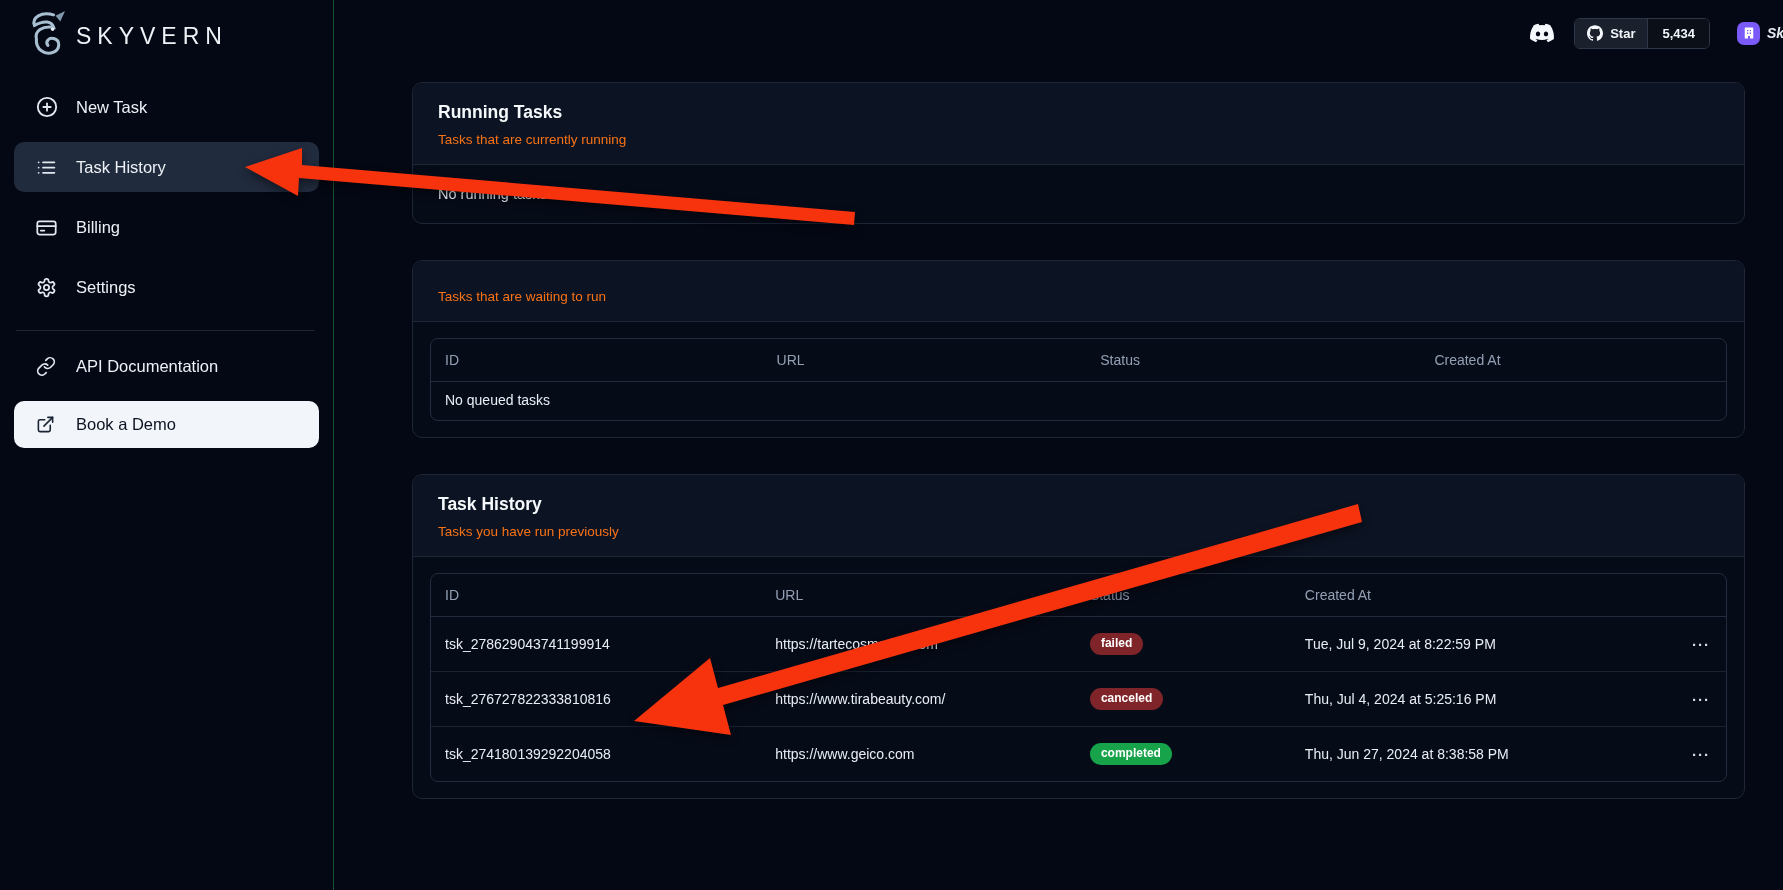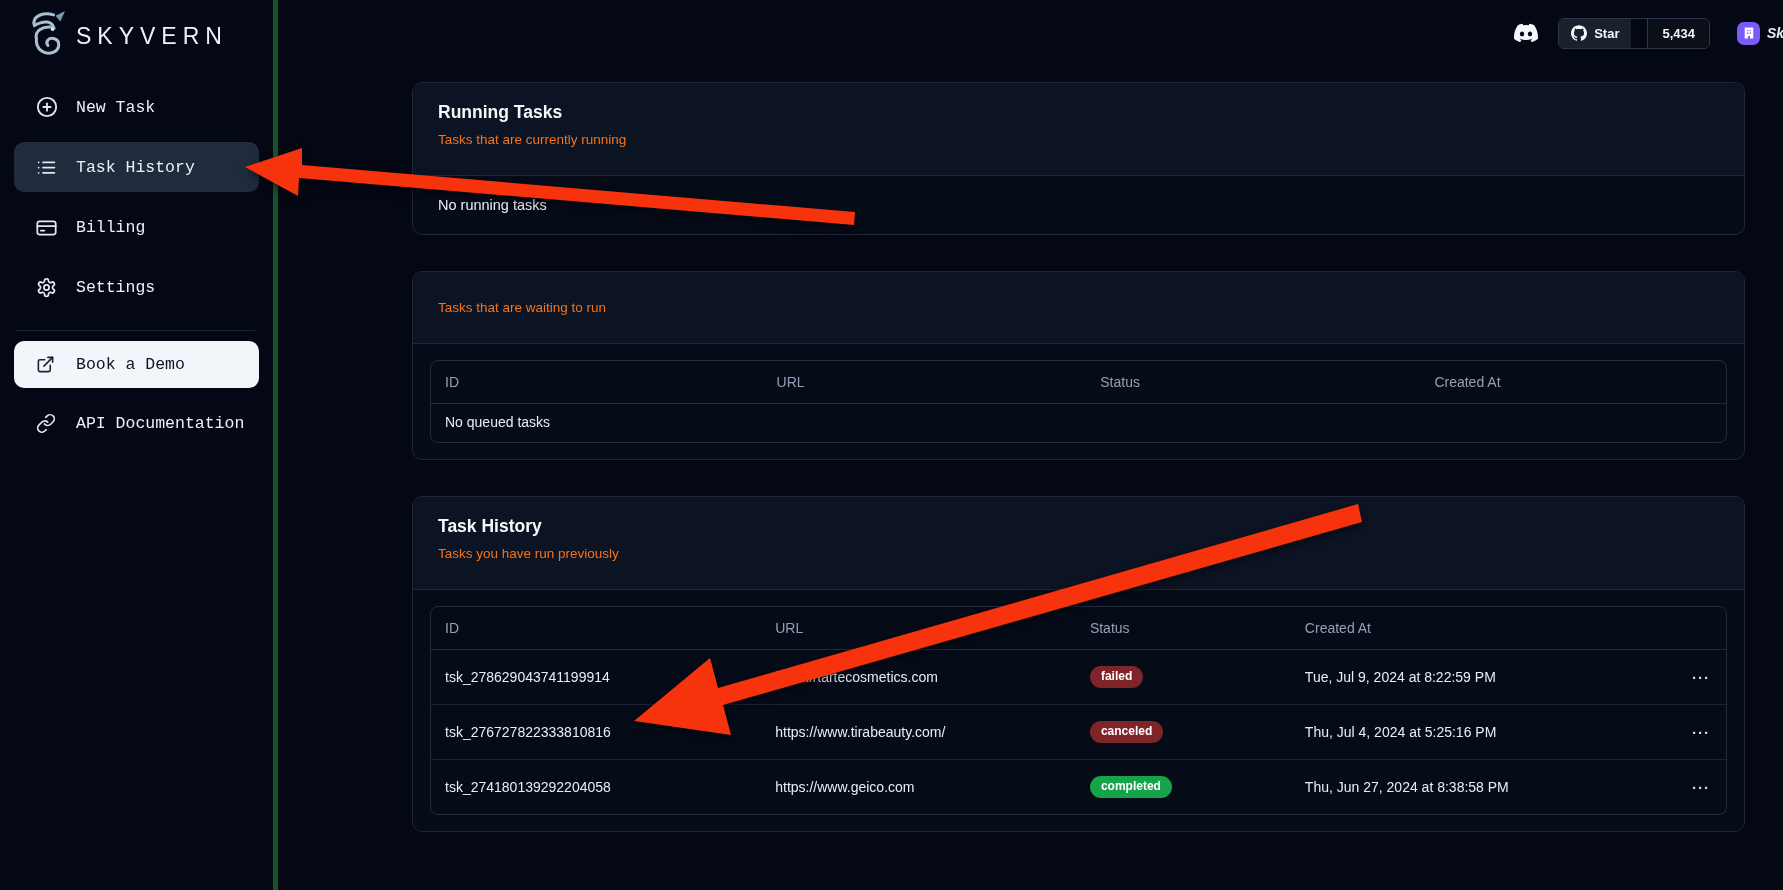--- a/index.html
+++ b/index.html
@@ -5,61 +5,61 @@
   * { margin:0; padding:0; box-sizing:border-box; }
   html,body { width:1783px; height:890px; }
   body {
     position:relative; overflow:hidden;
     background:#040814; color:#eef2f7;
     font-family:"Liberation Sans", sans-serif;
   }
 
   
   .sidebar {
-    position:absolute; left:0; top:0; width:278px; height:100%;
-    border-right:5px solid #14532d; background:#04091600;
+    position:absolute; left:0; top:0; width:334px; height:100%;
+    border-right:1px solid #14532d; background:#04091600;
   }
   .logo { display:flex; align-items:center; gap:10px; padding:8px 0 0 24px; height:64px; }
   .brand-name { font-size:23px; letter-spacing:6px; font-weight:500; color:#eef2f7; }
-  .nav { margin-top:18px;font-family:Liberation Mono, monospace; }
+  .nav { margin-top:18px; }
   .nav-item {
     display:flex; align-items:center; gap:18px;
     height:50px; margin:10px 14px 0; padding-left:22px;
     border-radius:10px; font-size:16.5px; color:#edf1f6; cursor:pointer;
   }
   .nav-item.active { background:#212b3e; }
   .nav-item.light { background:#f2f5f9; color:#0c1322; font-weight:500; height:47px; }
   .nav-item .ic { width:22px; height:22px; flex:0 0 auto; display:flex; align-items:center; }
   .nav-divider { border:none; border-top:1px solid #1c2536; margin:18px 18px 8px 16px; }
 
   
   .main { position:absolute; left:278px; top:0; right:0; height:100%; padding:82px 38px 0 134px; }
   .topbar {
     position:absolute; top:0; left:0; right:0; height:66px;
     display:flex; align-items:center; justify-content:flex-end;
   }
   .discord { margin-right:17px; display:flex; }
   .gh-btn {
     display:flex; align-items:stretch; height:31px; margin-right:27px;
     border:1px solid #2e3749; border-radius:6px; overflow:hidden;
-    font-size:13px; font-weight:700; color:#f1f5f9; cursor:pointer;gap:16px;
+    font-size:13px; font-weight:700; color:#f1f5f9; cursor:pointer;
   }
   .gh-star { display:flex; align-items:center; gap:7px; padding:0 12px; background:#1a202c; }
   .gh-count { display:flex; align-items:center; padding:0 14px; background:#0b0f17; border-left:1px solid #2e3749; }
   .avatar {
     width:23px; height:23px; border-radius:7px; background:#7a5af8; margin-right:7px;
     display:flex; align-items:center; justify-content:center; cursor:pointer;
   }
   .user-partial { font-size:14px; font-weight:600; color:#e6ebf2; width:16px; overflow:hidden; white-space:nowrap;font-style:italic; }
 
   
   .card { border:1px solid #1e2637; border-radius:10px; background:#060b18; }
   .card + .card { margin-top:36px; }
   .card-header {
-    padding:19px 25px 28px; background:#0c1322;
+    padding:19px 25px 17px; background:#0c1322;
     border-bottom:1px solid #1e2637; border-radius:10px 10px 0 0;
   }
   .card-title { font-size:17.5px; font-weight:700; color:#f6f9fc; }
   .card-sub { font-size:13.5px; color:#f97316; margin-top:9px; }
   .card-empty { padding:21px 25px; font-size:14.5px; font-weight:500; color:#eef2f7; }
   .card-body { padding:16px 17px; }
 
   .table-wrap { border:1px solid #232c3e; border-radius:8px; overflow:hidden; }
   table { width:100%; border-collapse:collapse; font-size:14px; table-layout:fixed; }
   thead th {
@@ -142,39 +142,39 @@
         <svg class="stroke-ic" width="21" height="21" viewBox="0 0 24 24">
             <path d="M12.22 2h-.44a2 2 0 0 0-2 2v.18a2 2 0 0 1-1 1.73l-.43.25a2 2 0 0 1-2 0l-.15-.08a2 2 0 0 0-2.73.73l-.22.38a2 2 0 0 0 .73 2.73l.15.1a2 2 0 0 1 1 1.72v.51a2 2 0 0 1-1 1.74l-.15.09a2 2 0 0 0-.73 2.73l.22.38a2 2 0 0 0 2.73.73l.15-.08a2 2 0 0 1 2 0l.43.25a2 2 0 0 1 1 1.73V20a2 2 0 0 0 2 2h.44a2 2 0 0 0 2-2v-.18a2 2 0 0 1 1-1.73l.43-.25a2 2 0 0 1 2 0l.15.08a2 2 0 0 0 2.73-.73l.22-.39a2 2 0 0 0-.73-2.73l-.15-.08a2 2 0 0 1-1-1.74v-.5a2 2 0 0 1 1-1.74l.15-.09a2 2 0 0 0 .73-2.73l-.22-.38a2 2 0 0 0-2.73-.73l-.15.08a2 2 0 0 1-2 0l-.43-.25a2 2 0 0 1-1-1.73V4a2 2 0 0 0-2-2z"></path>
             <circle cx="12" cy="12" r="3"></circle>
           </svg>
       </span>
       <span>Settings</span>
     </div>
 
     <hr class="nav-divider">
 
+    <div class="nav-item">
+      <span class="ic">
+        <svg class="stroke-ic" width="20" height="20" viewBox="0 0 24 24">
+            <path d="M10 13a5 5 0 0 0 7.54.54l3-3a5 5 0 0 0-7.07-7.07l-1.72 1.71"></path>
+            <path d="M14 11a5 5 0 0 0-7.54.54l-3 3a5 5 0 0 0 7.07 7.07l1.71-1.71"></path>
+          </svg>
+      </span>
+      <span>API Documentation</span>
+    </div>
+
     <div class="nav-item light">
       <span class="ic">
         <svg class="stroke-ic" width="19" height="19" viewBox="0 0 24 24">
             <path d="M15 3h6v6"></path>
             <path d="M10 14 21 3"></path>
             <path d="M18 13v6a2 2 0 0 1-2 2H5a2 2 0 0 1-2-2V8a2 2 0 0 1 2-2h6"></path>
           </svg>
       </span>
       <span>Book a Demo</span>
-    </div>
-
-    <div class="nav-item">
-      <span class="ic">
-        <svg class="stroke-ic" width="20" height="20" viewBox="0 0 24 24">
-            <path d="M10 13a5 5 0 0 0 7.54.54l3-3a5 5 0 0 0-7.07-7.07l-1.72 1.71"></path>
-            <path d="M14 11a5 5 0 0 0-7.54.54l-3 3a5 5 0 0 0 7.07 7.07l1.71-1.71"></path>
-          </svg>
-      </span>
-      <span>API Documentation</span>
     </div>
   </nav>
 </aside>
 
 <main class="main">
 
   <header class="topbar">
     <span class="discord">
       <svg width="30" height="24" viewBox="0 0 24 24">
           <path fill="#f4f7fb" d="M20.317 4.37a19.79 19.79 0 0 0-4.885-1.515.074.074 0 0 0-.079.037c-.21.375-.444.865-.608 1.25a18.27 18.27 0 0 0-5.487 0 12.64 12.64 0 0 0-.617-1.25.077.077 0 0 0-.079-.037A19.736 19.736 0 0 0 3.677 4.37a.07.07 0 0 0-.032.028C.533 9.046-.32 13.58.099 18.058a.082.082 0 0 0 .031.056 19.9 19.9 0 0 0 5.993 3.03.078.078 0 0 0 .084-.028 14.09 14.09 0 0 0 1.226-1.994.076.076 0 0 0-.041-.106 13.107 13.107 0 0 1-1.872-.892.077.077 0 0 1-.008-.128c.126-.094.252-.192.372-.291a.074.074 0 0 1 .077-.01c3.928 1.793 8.18 1.793 12.062 0a.074.074 0 0 1 .078.009c.12.099.246.198.373.292a.077.077 0 0 1-.006.128 12.3 12.3 0 0 1-1.873.891.077.077 0 0 0-.041.107c.36.698.772 1.362 1.225 1.993a.076.076 0 0 0 .084.028 19.84 19.84 0 0 0 6.002-3.029.077.077 0 0 0 .032-.055c.5-5.177-.838-9.674-3.549-13.66a.06.06 0 0 0-.031-.029zM8.02 15.331c-1.183 0-2.157-1.085-2.157-2.419 0-1.333.956-2.419 2.157-2.419 1.21 0 2.176 1.096 2.157 2.42 0 1.333-.956 2.418-2.157 2.418zm7.975 0c-1.183 0-2.157-1.085-2.157-2.419 0-1.333.955-2.419 2.157-2.419 1.21 0 2.176 1.096 2.157 2.42 0 1.333-.946 2.418-2.157 2.418z"></path>

